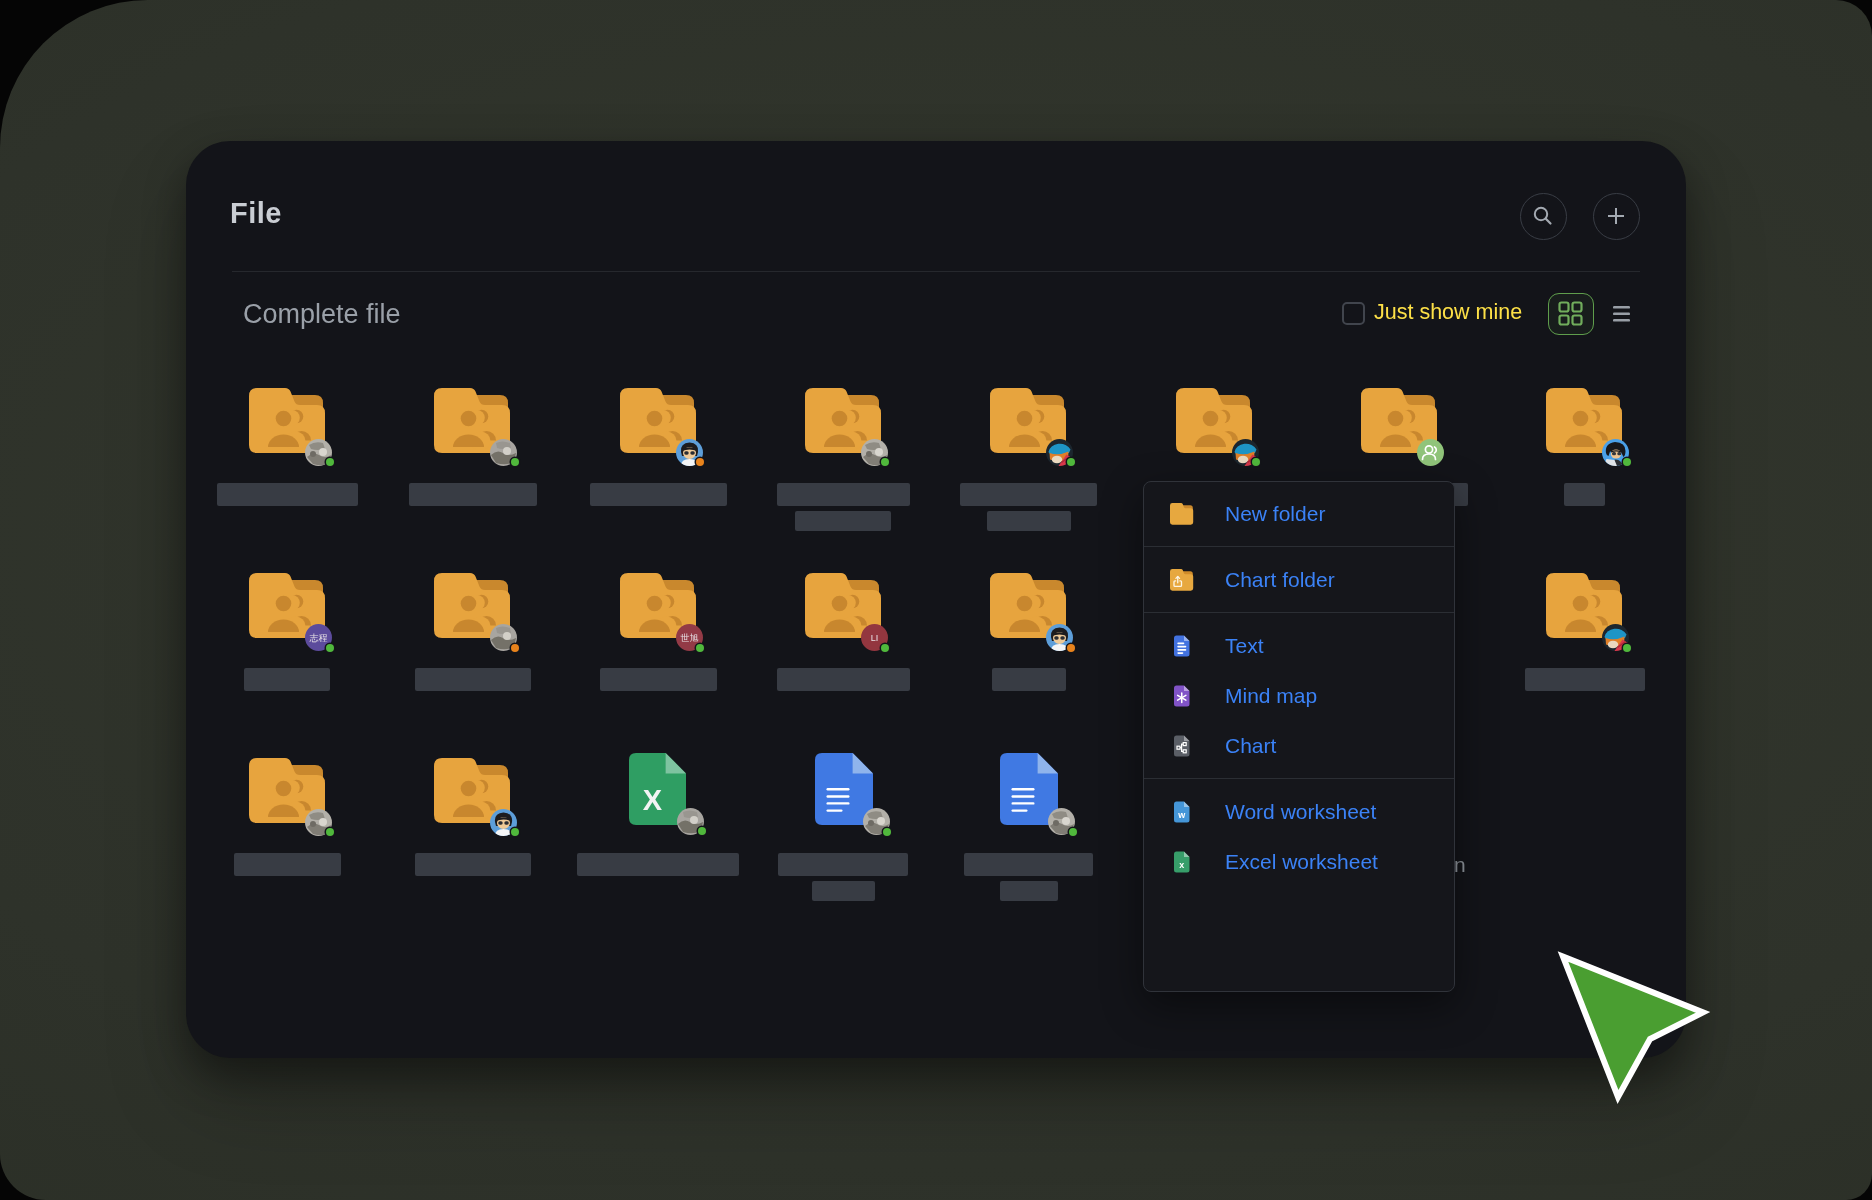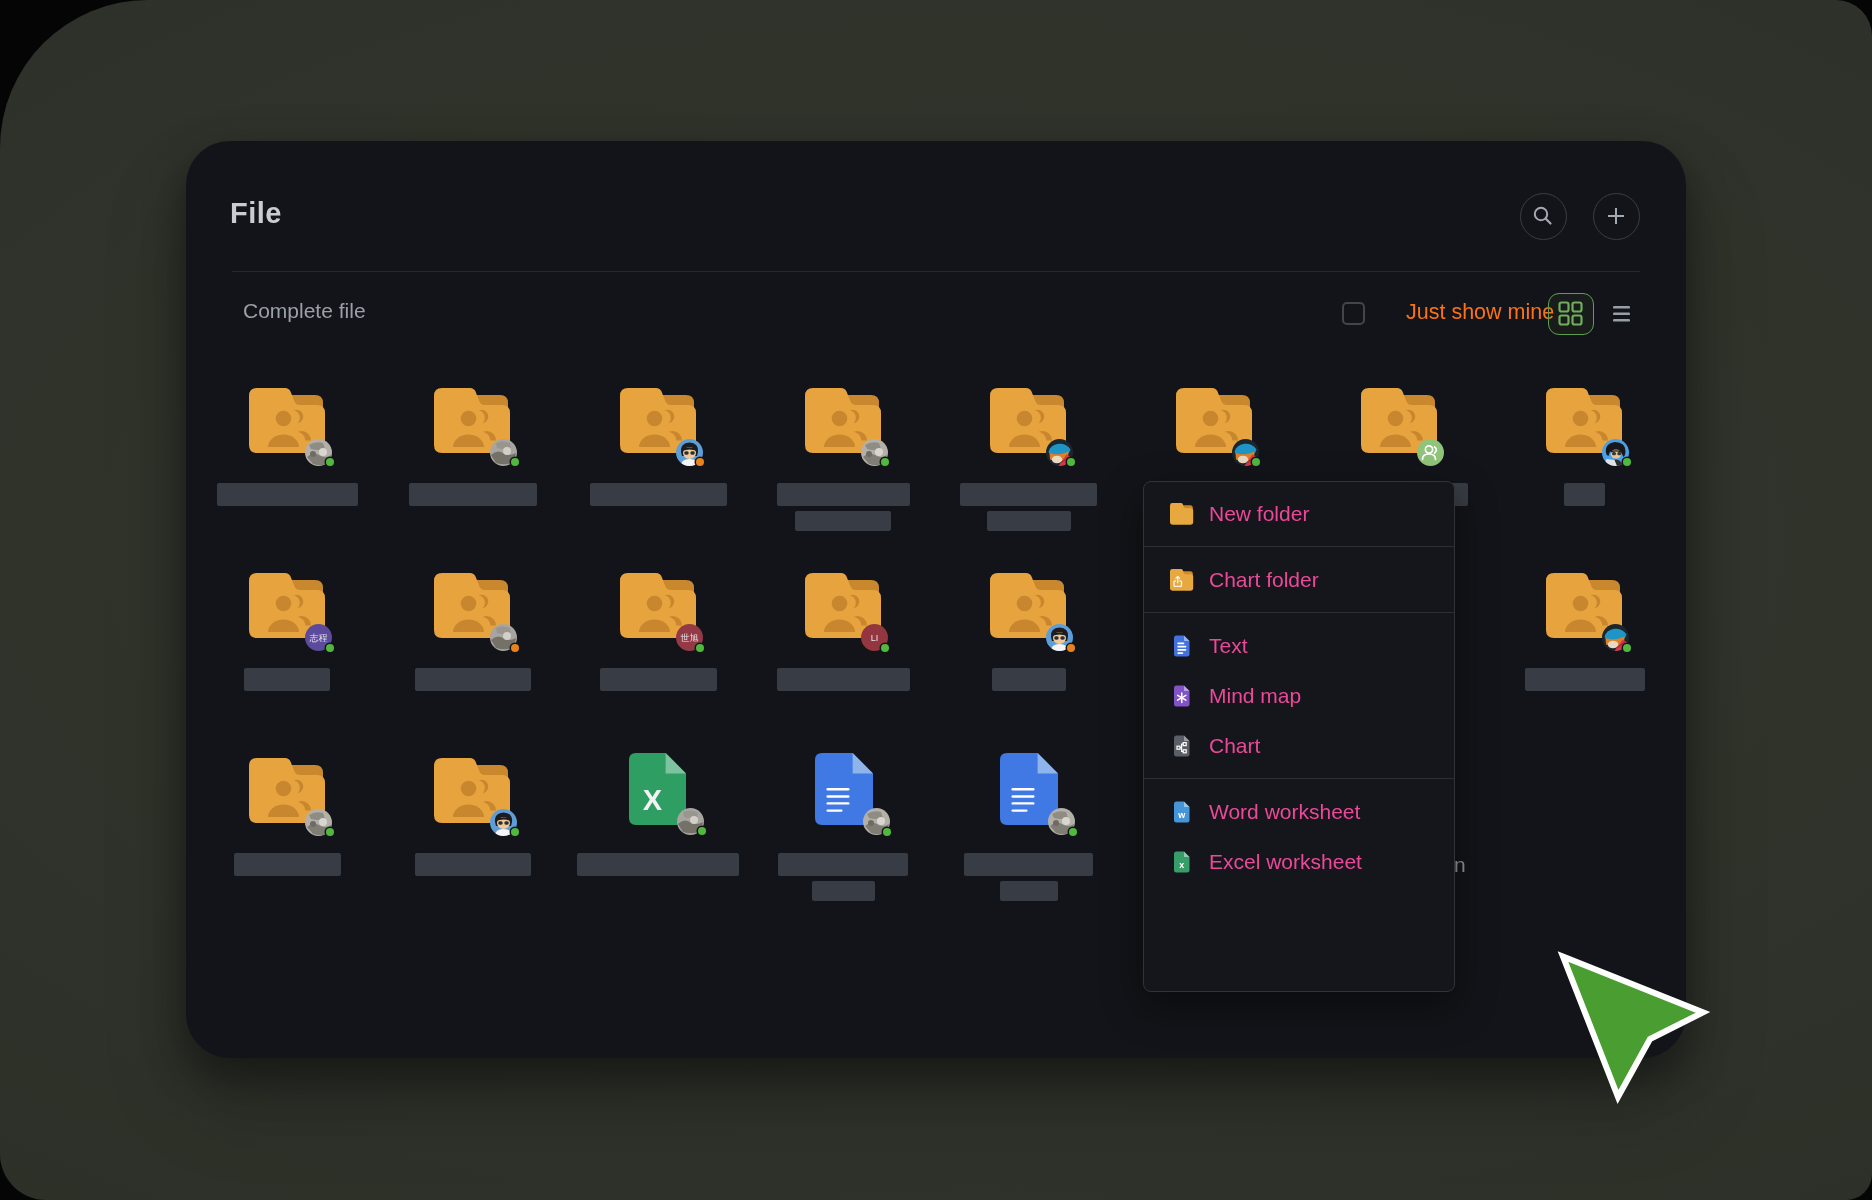--- a/index.html
+++ b/index.html
@@ -8,30 +8,30 @@
 .canvas { position:absolute; left:0; top:0; width:1872px; height:1200px;
   background:radial-gradient(115% 95% at 52% 45%, #33372d 0%, #2e322a 55%, #292d24 100%);
   border-radius:148px 36px 26px 46px; }
 .abs { position:absolute; }
 .panel { position:absolute; left:186px; top:141px; width:1500px; height:917px;
   background:#131419; border-radius:44px;
   box-shadow:0 18px 40px rgba(0,0,0,.40), 0 45px 85px rgba(0,0,0,.20); }
 .title { position:absolute; left:230px; top:199px; font-size:29px; line-height:1; font-weight:bold; color:#c9cdd3; letter-spacing:0.5px; }
 .hbtn { position:absolute; width:47px; height:47px; border-radius:50%; border:1.5px solid #393d45; top:193px; }
 .divider { position:absolute; left:232px; top:271px; width:1408px; height:1px; background:#26282d; }
-.sub { position:absolute; left:243px; top:299px; font-size:21px; color:#9aa0a8; }
+.sub { position:absolute; left:243px; top:299px; font-size:27px; color:#9aa0a8; }
 .chk { position:absolute; left:1342px; top:302px; width:23px; height:23px; border:2px solid #41454d; border-radius:5px; }
-.jsm { position:absolute; left:1374px; top:300px; font-size:21.5px; color:#f97316;margin-left:32px; }
+.jsm { position:absolute; left:1374px; top:300px; font-size:21.5px; color:#fde047; }
 .gridbtn { position:absolute; left:1548px; top:293px; width:46px; height:42px; border:1.5px solid #5f9e4c; border-radius:11px; background:rgba(98,160,77,.07); }
 .bar { background:#383c44; border-radius:2px; }
 .menu { position:absolute; left:1143px; top:481px; width:312px; height:511px; background:#15161b;
   border:1px solid #30333a; border-radius:8px; padding:7px 0; box-shadow:0 14px 40px rgba(0,0,0,.45); }
 .mitem { height:50px; display:flex; align-items:center; padding-left:26px; }
 .mico { width:24px; height:24px; display:inline-block; }
-.mlabel { margin-left:15px; font-size:21px; color:#ec4899; }
+.mlabel { margin-left:31px; font-size:21px; color:#3b82f6; }
 .msep { height:1px; background:#2b2e34; margin:6.5px 0 8.5px; }
 </style>
 </head>
 <body>
 <svg width="0" height="0" style="position:absolute">
 <defs>
 <clipPath id="cav">
         <circle cx="13.5" cy="13.5" r="13.5"></circle>
       </clipPath>
 <symbol id="folder" viewBox="0 0 77 65">

